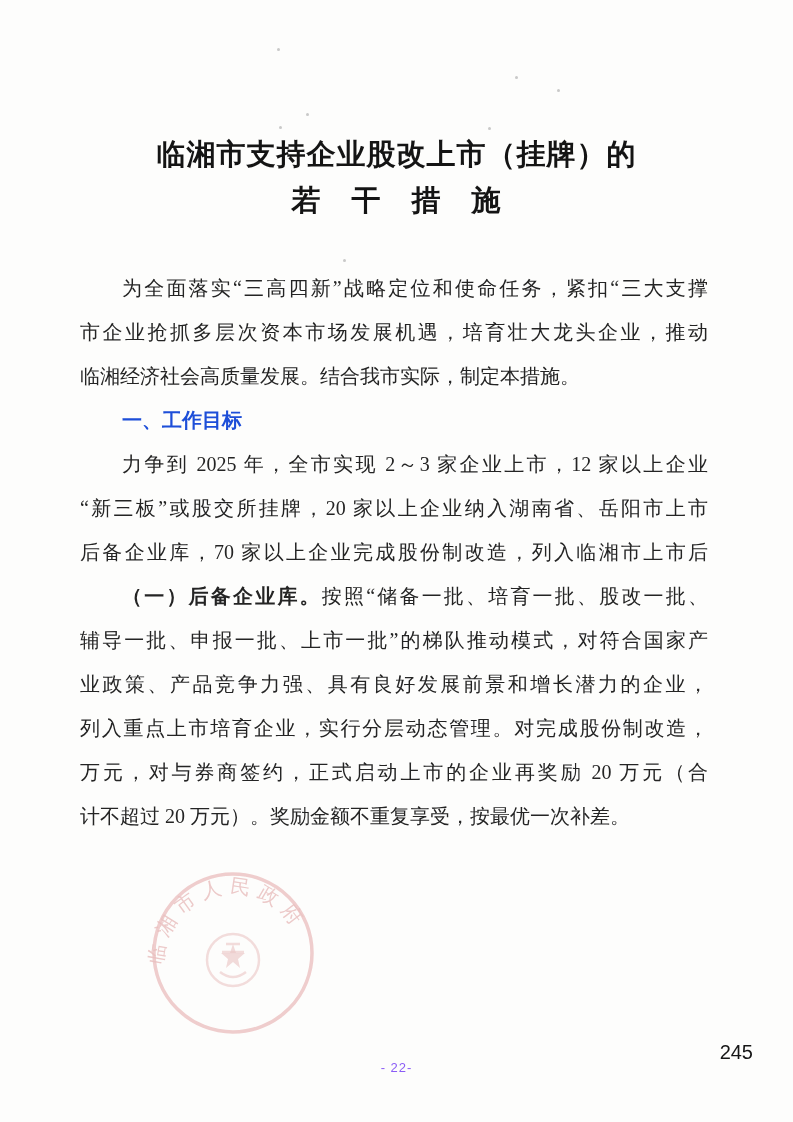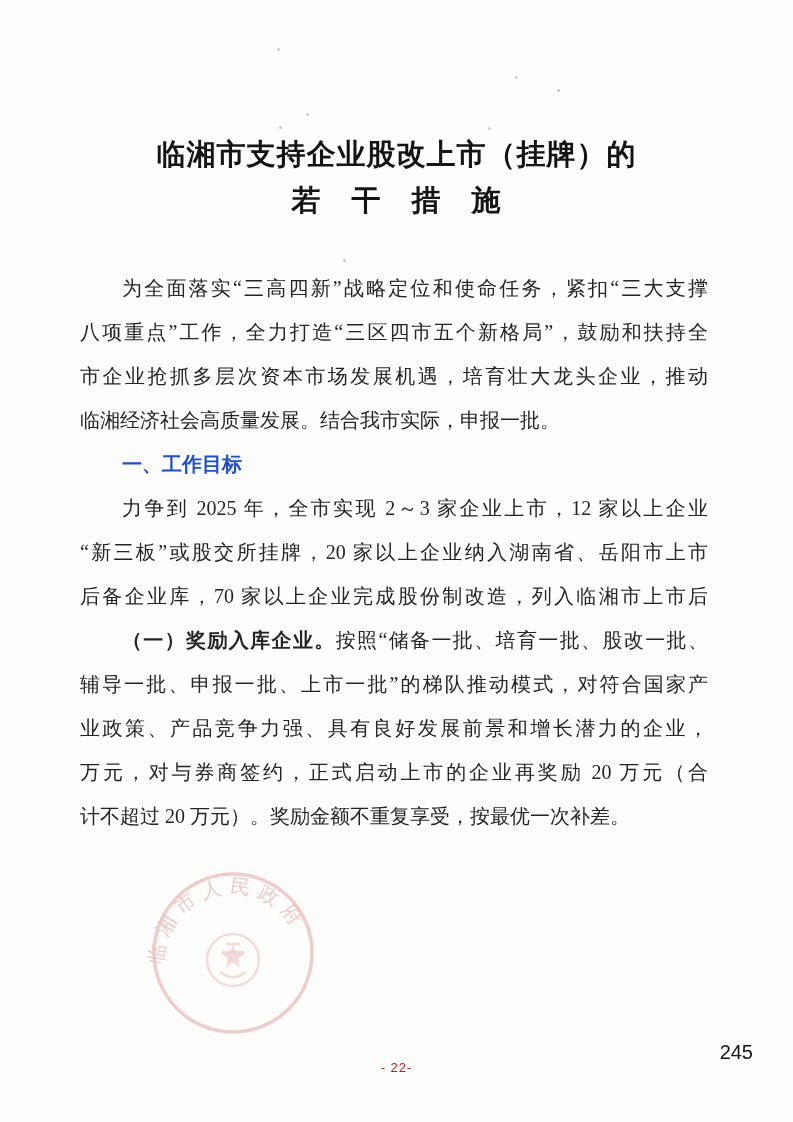--- a/index.html
+++ b/index.html
@@ -39,21 +39,21 @@
   .b{font-weight:bold;}
   .seal{
     position:absolute;left:140px;top:860px;width:186px;height:186px;
     opacity:0.55;filter:blur(0.6px);
     pointer-events:none;
   }
   .footer-page-number{
     position:absolute;top:1060px;left:0;width:100%;
     text-align:center;
     font-family:"Liberation Sans","DejaVu Sans",sans-serif;
-    font-size:13px;letter-spacing:1px;color:#b91c1c;
+    font-size:13px;letter-spacing:1px;color:#8b5cf6;
   }
   .corner-number{
     position:absolute;top:1041px;right:40px;
     font-family:"Liberation Sans","DejaVu Sans",sans-serif;
     font-size:20px;color:#161616;
   }
   .speck{
     position:absolute;width:3px;height:3px;border-radius:50%;
     background:#9e9e9e;opacity:.55;
   }
@@ -79,30 +79,30 @@
     <polygon points="93,84 96,93 105,93 98,99 100,108 93,102 86,108 88,99 81,93 90,93" fill="#dc9a9a" opacity="0.65"></polygon>
   </svg>
 
   <div class="doc-title">
     <div>临湘市支持企业股改上市（挂牌）的</div>
     <div>若　干　措　施</div>
   </div>
 
   <div class="text-block">
     <div class="ln indent fill">为全面落实“三高四新”战略定位和使命任务，紧扣“三大支撑</div>
-    <div class="ln fill">八项重点”工作，全力打造“三区四市五个新格局”，鼓励和扶持全</div>
     <div class="ln fill">市企业抢抓多层次资本市场发展机遇，培育壮大龙头企业，推动</div>
-    <div class="ln">临湘经济社会高质量发展。结合我市实际，申报一批。</div>
+    <div class="ln">临湘经济社会高质量发展。结合我市实际，制定本措施。</div>
     <div class="ln h indent">一、工作目标</div>
     <div class="ln indent fill">力争到 2025 年，全市实现 2～3 家企业上市，12 家以上企业</div>
     <div class="ln fill">“新三板”或股交所挂牌，20 家以上企业纳入湖南省、岳阳市上市</div>
     <div class="ln fill">后备企业库，70 家以上企业完成股份制改造，列入临湘市上市后</div>
-    <div class="ln indent fill"><span class="b">（一）奖励入库企业。</span><span>按照“储备一批、培育一批、股改一批、</span></div>
+    <div class="ln indent fill"><span class="b">（一）后备企业库。</span><span>按照“储备一批、培育一批、股改一批、</span></div>
     <div class="ln fill">辅导一批、申报一批、上市一批”的梯队推动模式，对符合国家产</div>
     <div class="ln fill">业政策、产品竞争力强、具有良好发展前景和增长潜力的企业，</div>
+    <div class="ln fill">列入重点上市培育企业，实行分层动态管理。对完成股份制改造，</div>
     <div class="ln fill">万元，对与券商签约，正式启动上市的企业再奖励 20 万元（合</div>
     <div class="ln">计不超过 20 万元）。奖励金额不重复享受，按最优一次补差。</div>
   </div>
 
   <div class="speck" style="left:277px;top:48px;"></div>
   <div class="speck" style="left:306px;top:113px;"></div>
   <div class="speck" style="left:279px;top:126px;"></div>
   <div class="speck" style="left:515px;top:76px;"></div>
   <div class="speck" style="left:557px;top:89px;"></div>
   <div class="speck" style="left:488px;top:127px;"></div>

